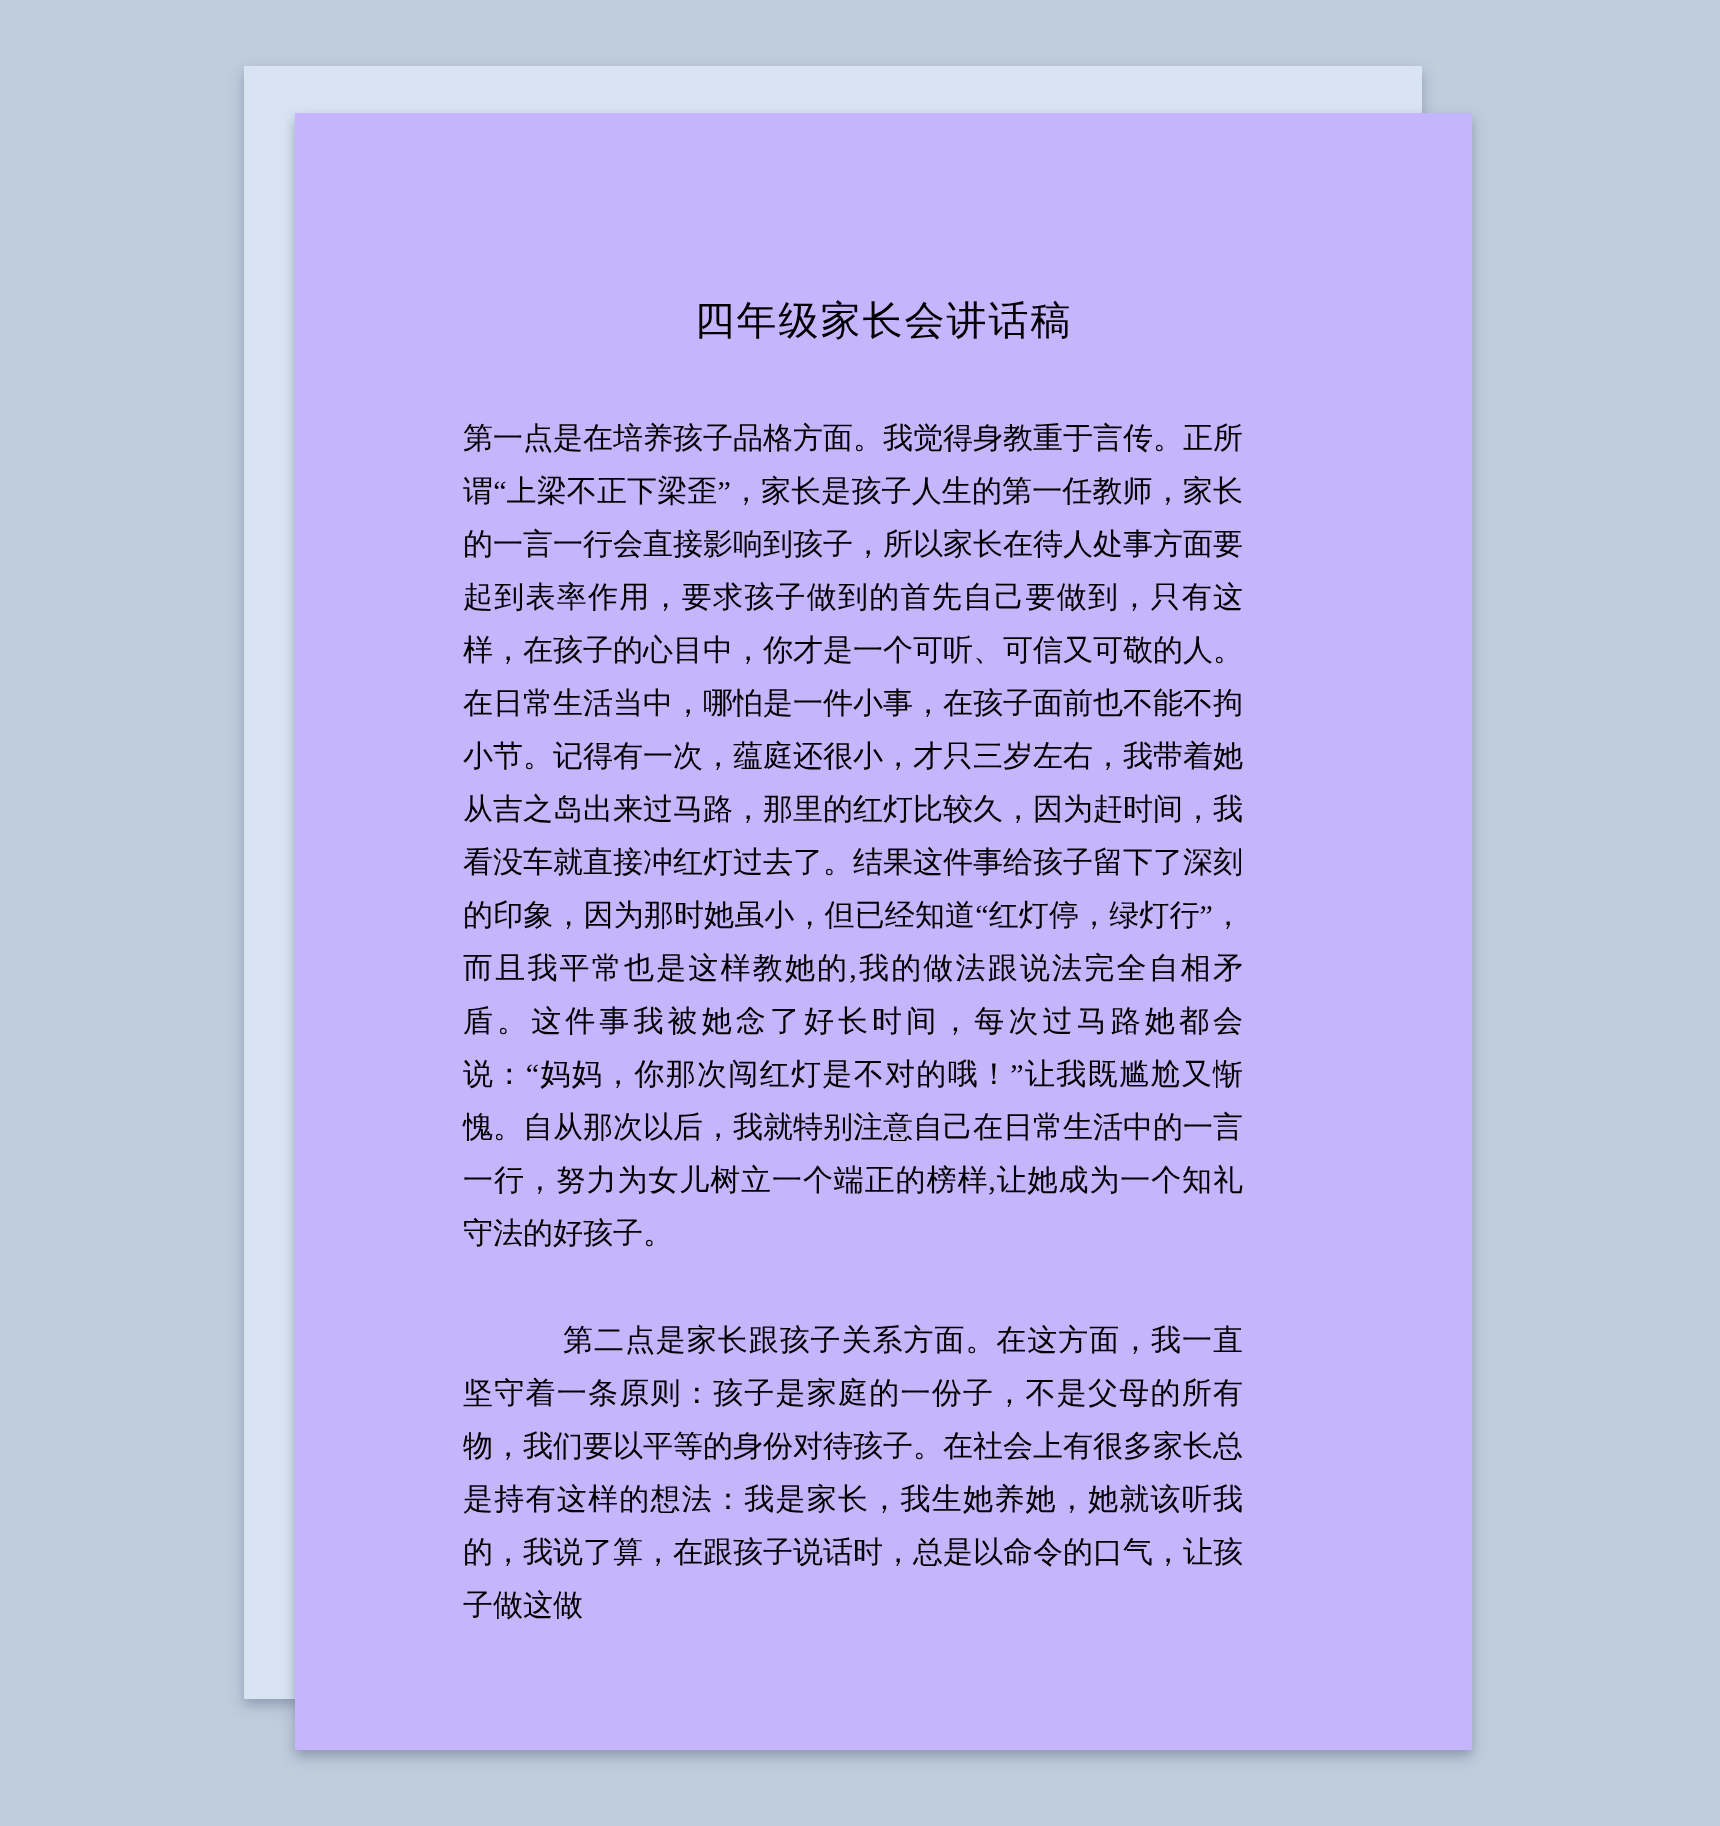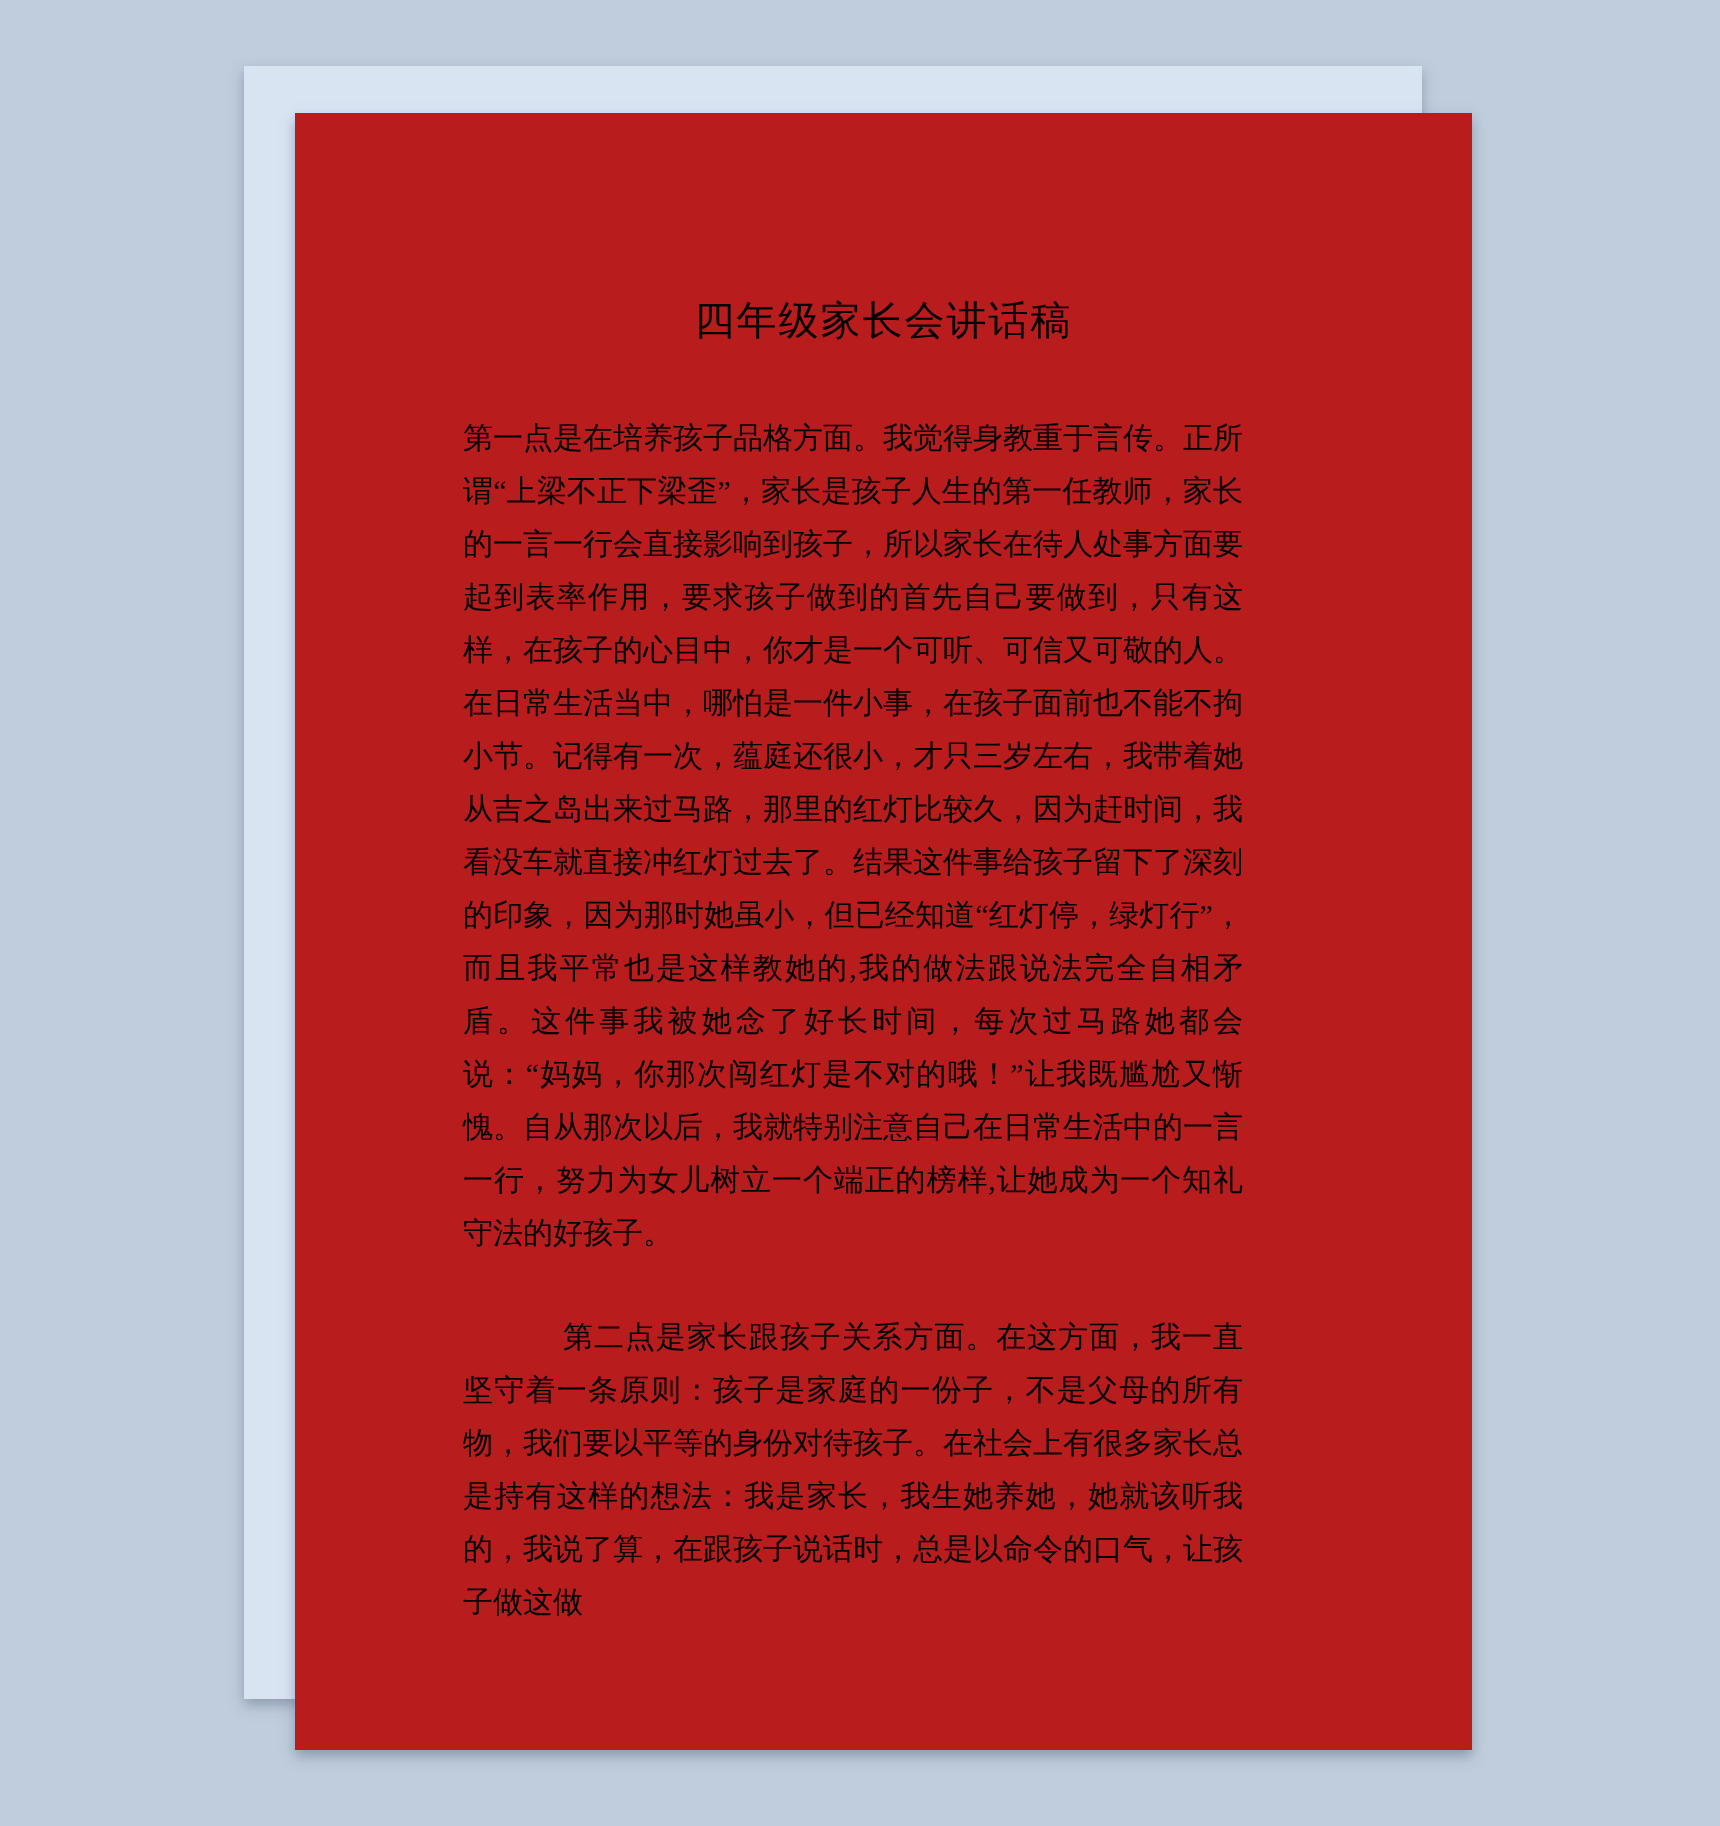--- a/index.html
+++ b/index.html
@@ -19,21 +19,21 @@
     height:1633px;
     background:#d9e4f3;
     box-shadow:0 6px 12px rgba(96,110,134,.5);
   }
   .page{
     position:absolute;
     left:295px;
     top:113px;
     width:1177px;
     height:1637px;
-    background:#b91c1c;
+    background:#c4b5fd;
     box-shadow:0 6px 12px rgba(96,110,134,.55);
   }
   .title{
     margin:0;
     padding-top:184px;
     text-align:center;
     font-size:40px;
     font-weight:400;
     letter-spacing:2px;
     color:#000;
@@ -42,21 +42,21 @@
   .body{
     margin:66px 0 0 160px;
     width:796px;
     font-size:30px;
     line-height:53px;
     text-align:justify;
     text-justify:inter-ideograph;
     color:#000;
   }
   .body p{margin:8px;}
-  .body p + p{margin-top:54px;font-family:Liberation Mono, monospace;}
+  .body p + p{margin-top:54px;}
   .indent{text-indent:100px;}
 </style>
 </head>
 <body>
 
 <div class="canvas">
   <div class="back-page"></div>
   <div class="page">
     <h1 class="title">四年级家长会讲话稿</h1>
     <div class="body">

